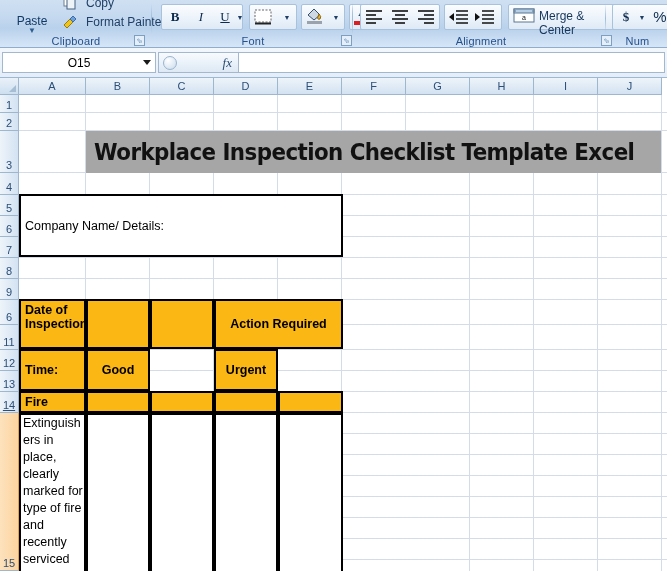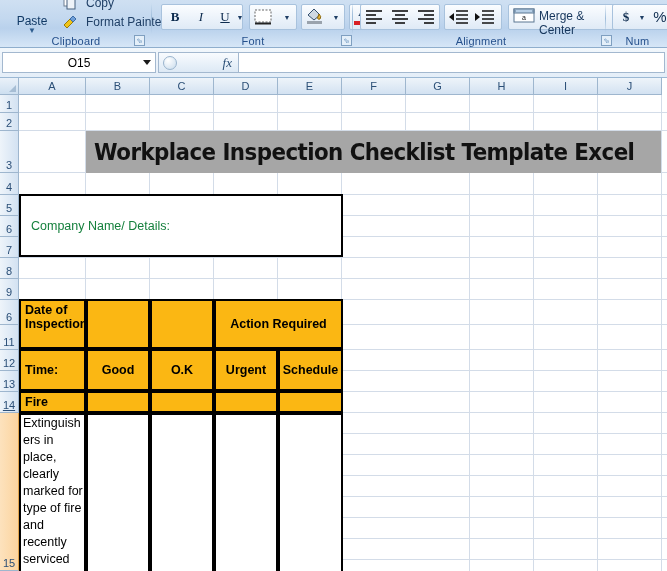--- a/index.html
+++ b/index.html
@@ -129,22 +129,22 @@
     position: absolute; background: #a6a6a6; display:flex; align-items:center;
     padding-left: 8px; overflow: hidden;
   }
   .title-banner span {
     font-family: "DejaVu Sans", sans-serif;
     font-weight: bold; font-size: 23px; color: #111; letter-spacing: -0.6px;
     transform: scaleX(0.93); transform-origin: left center; white-space: nowrap;
   }
   .boxcell {
     position: absolute; background:#fff; border: 2px solid #000;
-    display:flex; align-items:center; padding-left: 10px;
-    font-size: 12.5px; color:#15803d; overflow:hidden;
+    display:flex; align-items:center; padding-left: 4px;
+    font-size: 12.5px; color:#000000; overflow:hidden;
   }
   .hcell {
     position: absolute; background:#FBB713; border: 2px solid #000;
     display:flex; align-items:center; justify-content:center;
     font-size: 12.5px; font-weight: bold; color:#000; overflow:hidden;
     text-align:center; line-height: 14px;
   }
   .hcell.left { justify-content:flex-start; padding-left: 4px; text-align:left; }
   .bodycell {
     position: absolute; background:#fff; border: 2px solid #000; overflow:hidden;
@@ -375,23 +375,21 @@
     </div>
 
 
     <div class="hcell left" style="left:19px; top:221px; width:67px; height:50px; align-items:flex-start; padding-top:2px; line-height:14px;">Date of Inspection:</div>
     <div class="hcell" style="left:86px; top:221px; width:64px; height:50px;"></div>
     <div class="hcell" style="left:150px; top:221px; width:64px; height:50px;"></div>
     <div class="hcell" style="left:214px; top:221px; width:129px; height:50px;">Action Required</div>
 
     <div class="hcell left" style="left:19px; top:271px; width:67px; height:42px;">Time:</div>
     <div class="hcell" style="left:86px; top:271px; width:64px; height:42px;">Good</div>
-    <div class="hcell" style="left:150px; top:271px; width:64px; height:42px;">O.K</div>
     <div class="hcell" style="left:214px; top:271px; width:64px; height:42px;">Urgent</div>
-    <div class="hcell" style="left:278px; top:271px; width:65px; height:42px;">Schedule</div>
 
     <div class="hcell left" style="left:19px; top:313px; width:67px; height:22px;">Fire</div>
     <div class="hcell" style="left:86px; top:313px; width:64px; height:22px;"></div>
     <div class="hcell" style="left:150px; top:313px; width:64px; height:22px;"></div>
     <div class="hcell" style="left:214px; top:313px; width:64px; height:22px;"></div>
     <div class="hcell" style="left:278px; top:313px; width:65px; height:22px;"></div>
 
     <div class="bodycell" style="left:19px; top:335px; width:67px; height:160px;">
       <span class="wraptext" style="left:2px; top:0px; width:62px;">Extinguishers in place, clearly marked for type of fire and recently serviced</span>
     </div>

